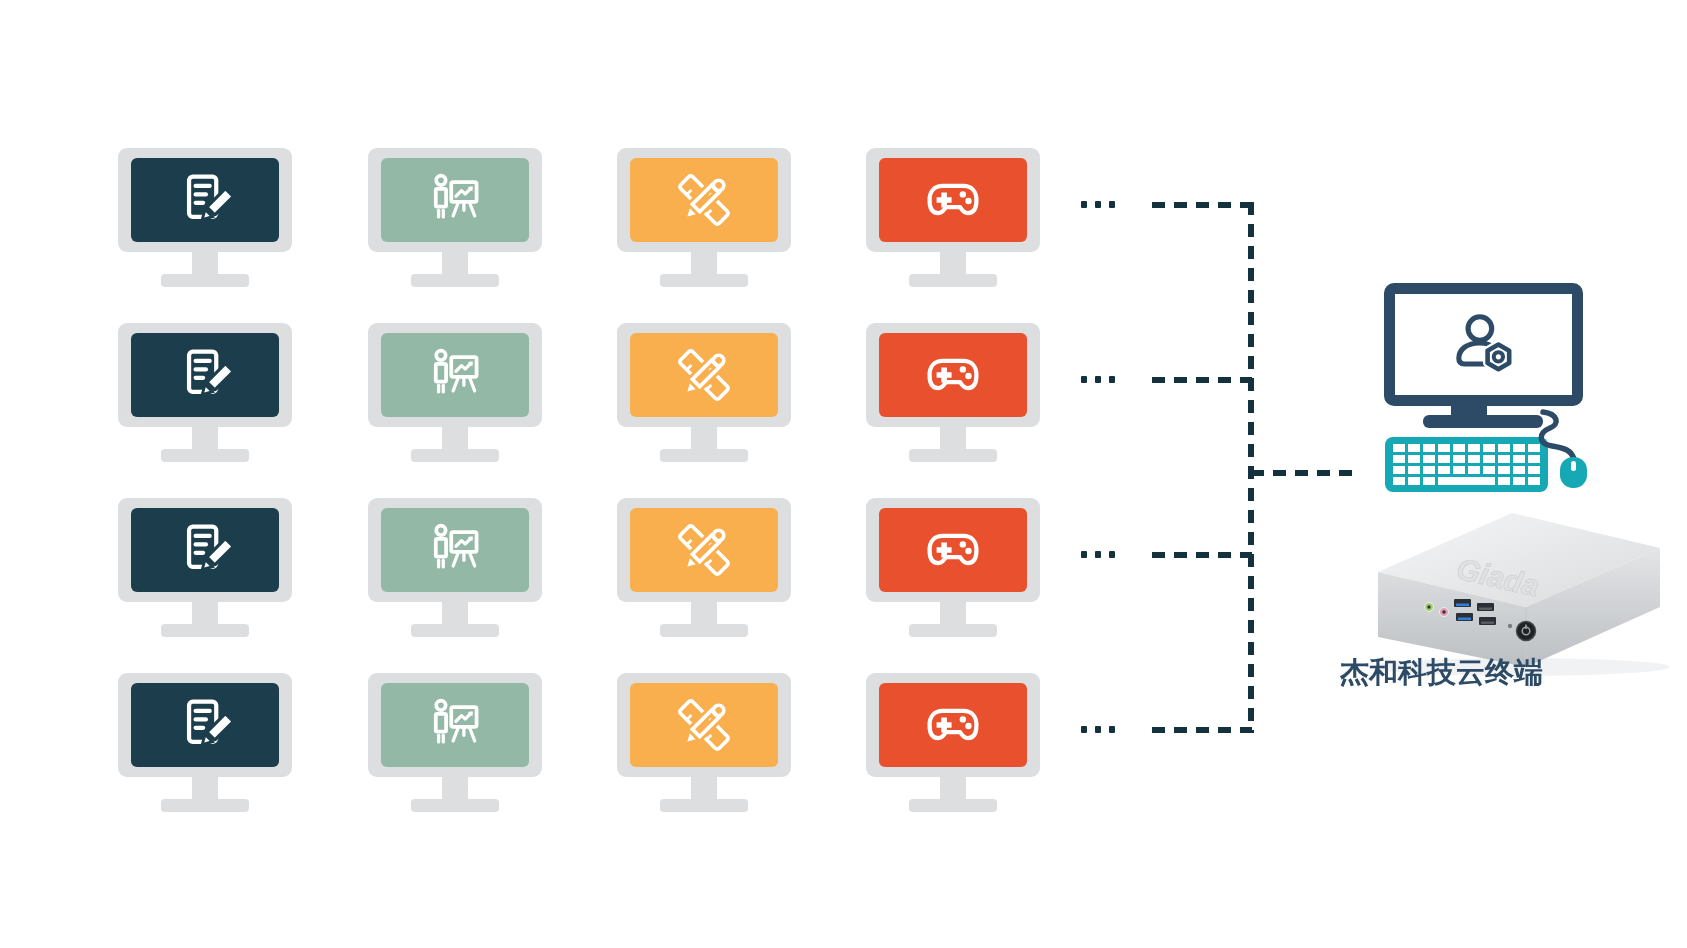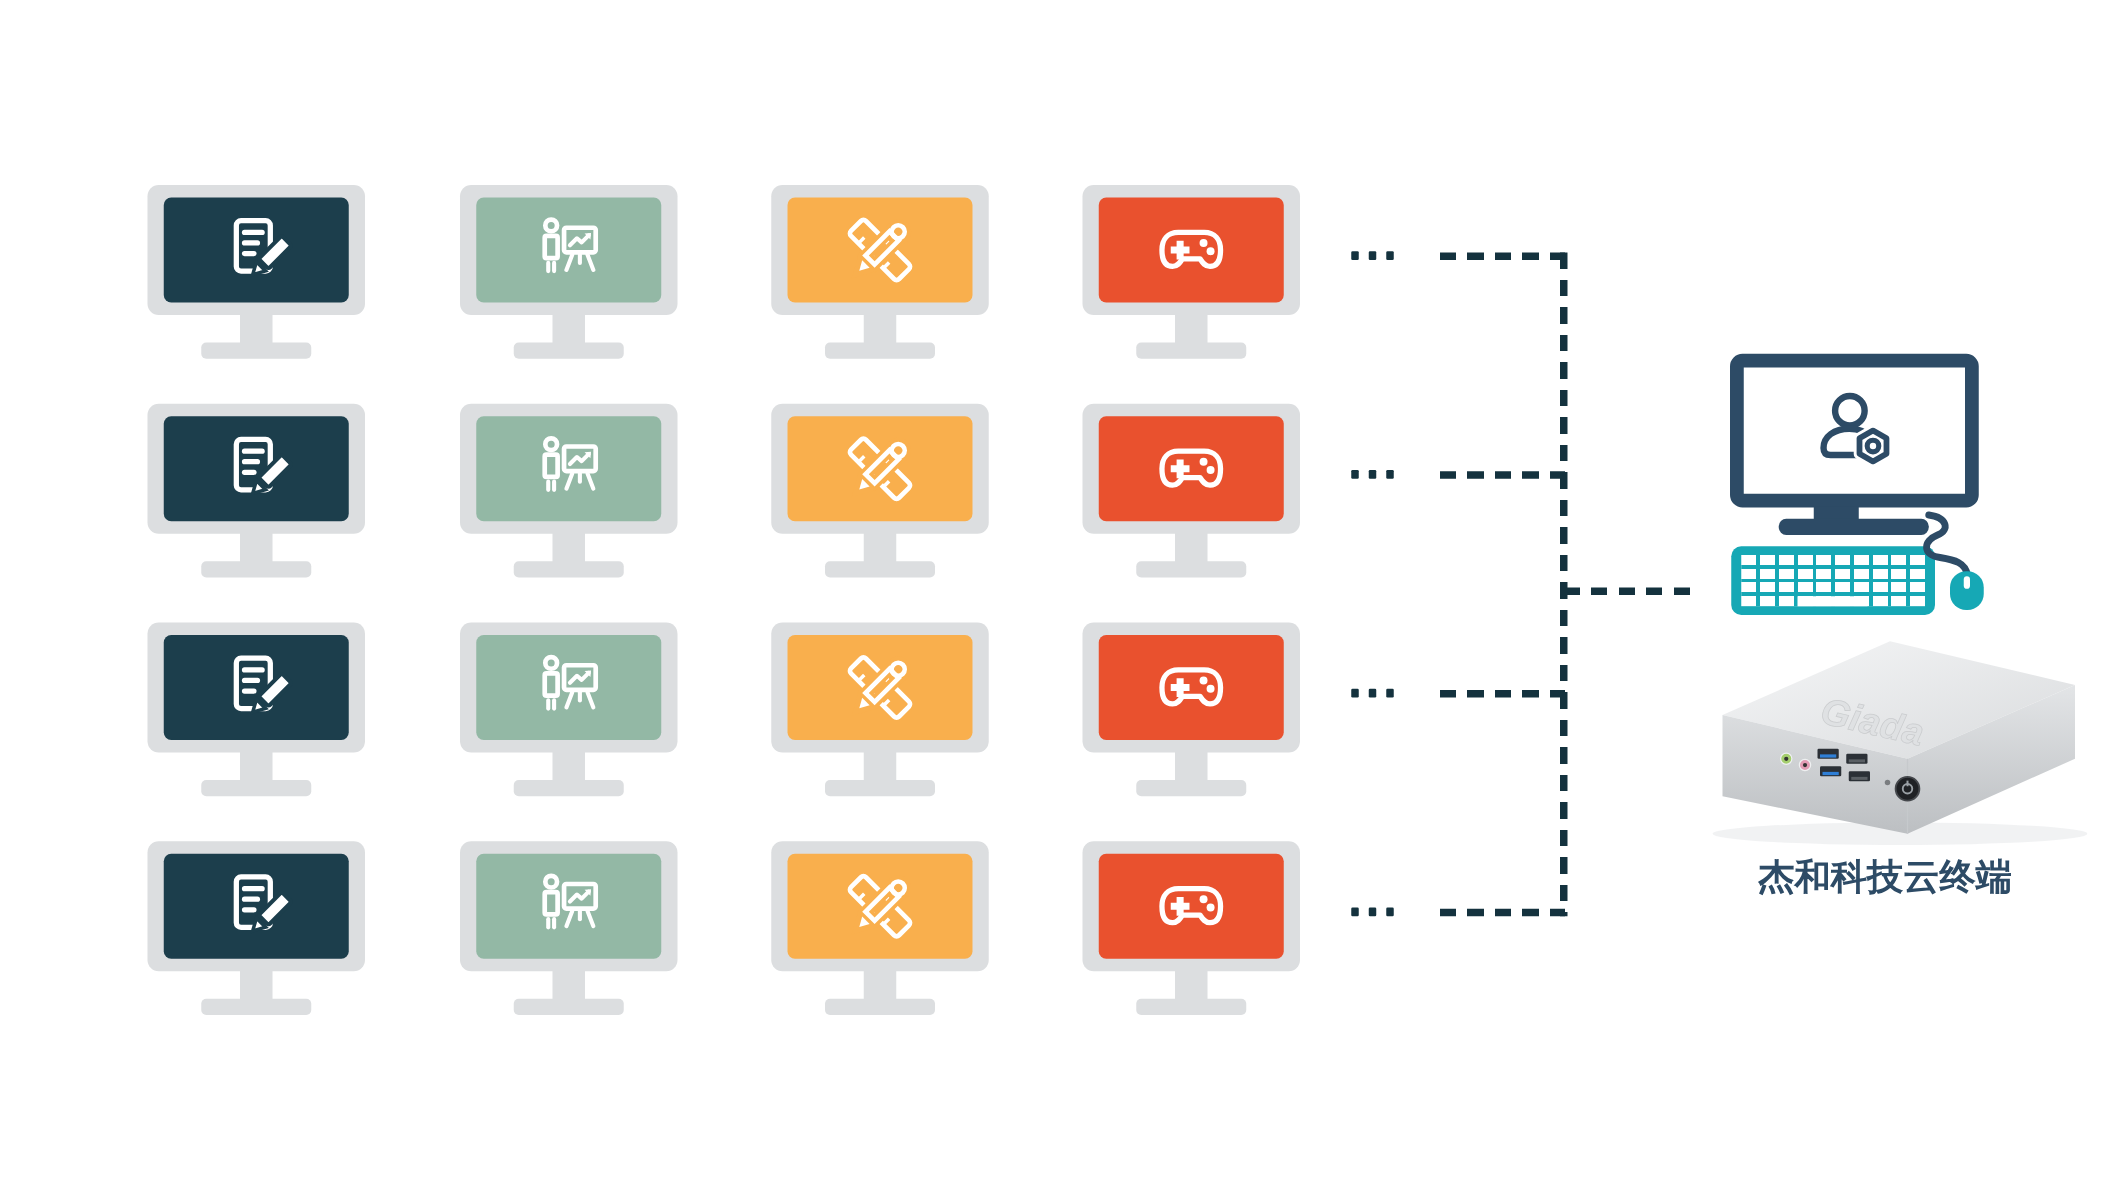--- a/index.html
+++ b/index.html
@@ -41,21 +41,21 @@
       repeating-linear-gradient(90deg,rgba(0,0,0,0) 0 12px,var(--teal) 12px 15px),
       repeating-linear-gradient(0deg,rgba(0,0,0,0) 0 8px,var(--teal) 8px 11px),#fff;}
   .kb-space{position:absolute;left:45px;top:33px;width:56px;height:8px;background:#fff;}
   .mouse{position:absolute;left:1560px;top:457px;width:27px;height:31px;background:var(--teal);
          border-radius:13px;}
   .mouse::after{content:"";position:absolute;left:11px;top:4px;width:5px;height:10px;background:#fff;border-radius:3px;}
   .cable{position:absolute;left:1480px;top:400px;width:120px;height:70px;}
 
   
   .device{position:absolute;left:1340px;top:495px;width:330px;height:185px;}
-  .terminal-label{position:absolute;left:1340px;top:682px;width:336px;text-align:center;
+  .terminal-label{position:absolute;left:1340px;top:653px;width:336px;text-align:left;
                   font-size:29px;font-weight:bold;color:var(--steel);}
 </style>
 </head>
 <body>
 
 <div class="stage">
 
   <svg width="0" height="0" style="position:absolute" aria-hidden="true">
     <defs>
       <symbol id="ic-docs" viewBox="0 0 64 64">

